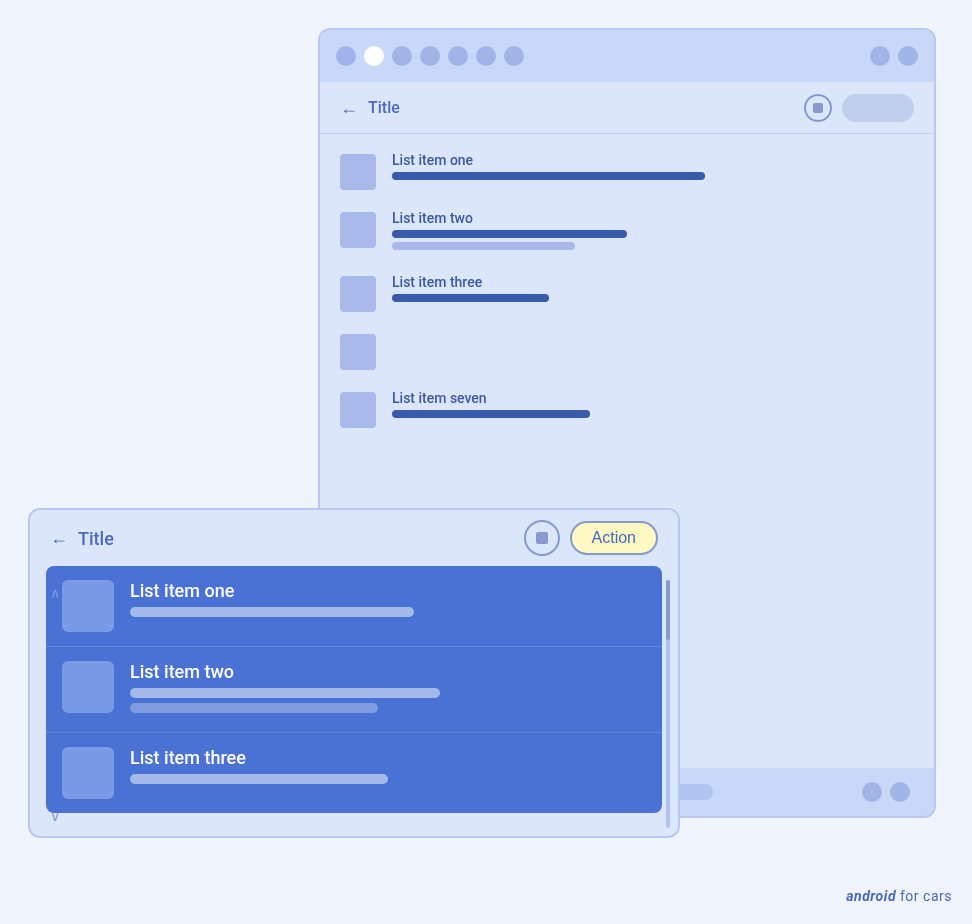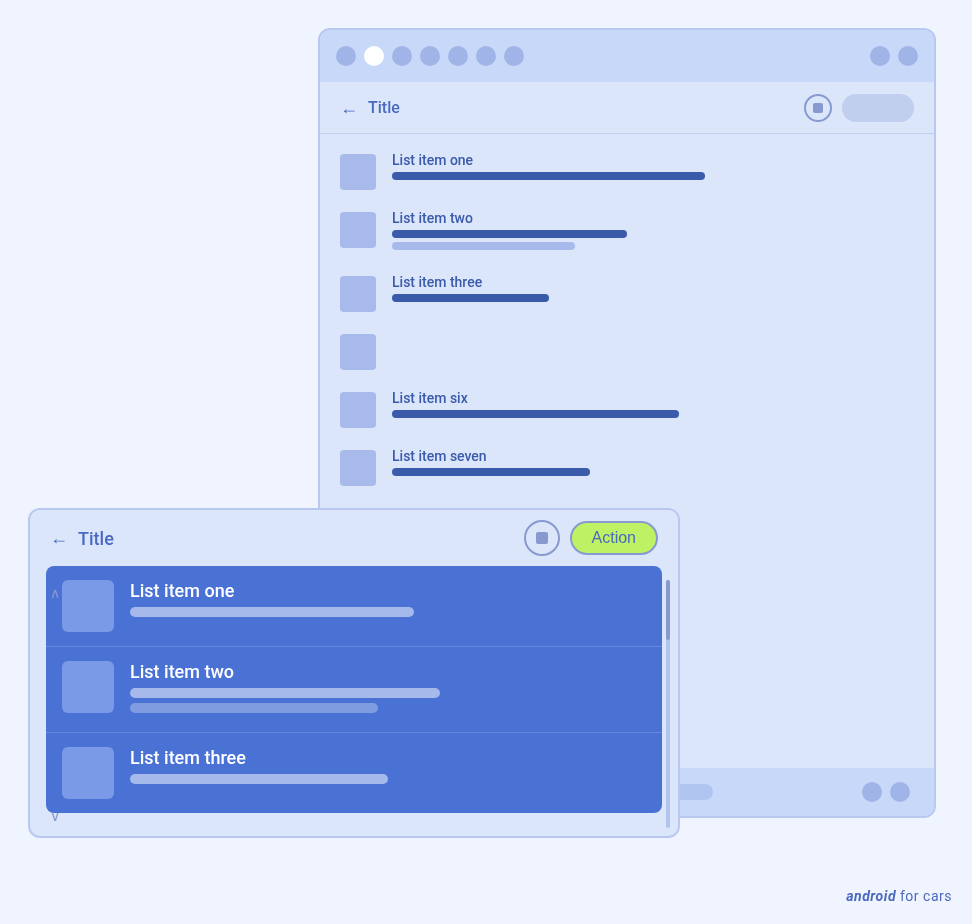--- a/index.html
+++ b/index.html
@@ -191,21 +191,21 @@
     }
 
     .front-window .app-bar .icon-btn .square {
       width: 12px;
       height: 12px;
       background: #8899d0;
       border-radius: 2px;
     }
 
     .front-window .app-bar .action-btn {
-      background: #bef264;
+      background: #fef9c3;
       border: 2px solid #8899d0;
       border-radius: 20px;
       padding: 6px 20px;
       color: #4a6abf;
       font-size: 16px;
       font-weight: 500;
     }
 
     .front-window .list-panel {
       margin: 0 16px;
@@ -397,27 +397,20 @@
         <div class="item-title">List item three</div>
         <div class="bar" style="width:30%"></div>
       </div>
     </div>
 
     <div class="list-item">
       <div class="thumb"></div>
     </div>
 
 
-    <div class="list-item">
-      <div class="thumb"></div>
-      <div class="item-content">
-        <div class="item-title">List item six</div>
-        <div class="bar" style="width:55%"></div>
-      </div>
-    </div>
 
     <div class="list-item">
       <div class="thumb"></div>
       <div class="item-content">
         <div class="item-title">List item seven</div>
         <div class="bar" style="width:38%"></div>
       </div>
     </div>
   </div>
 

